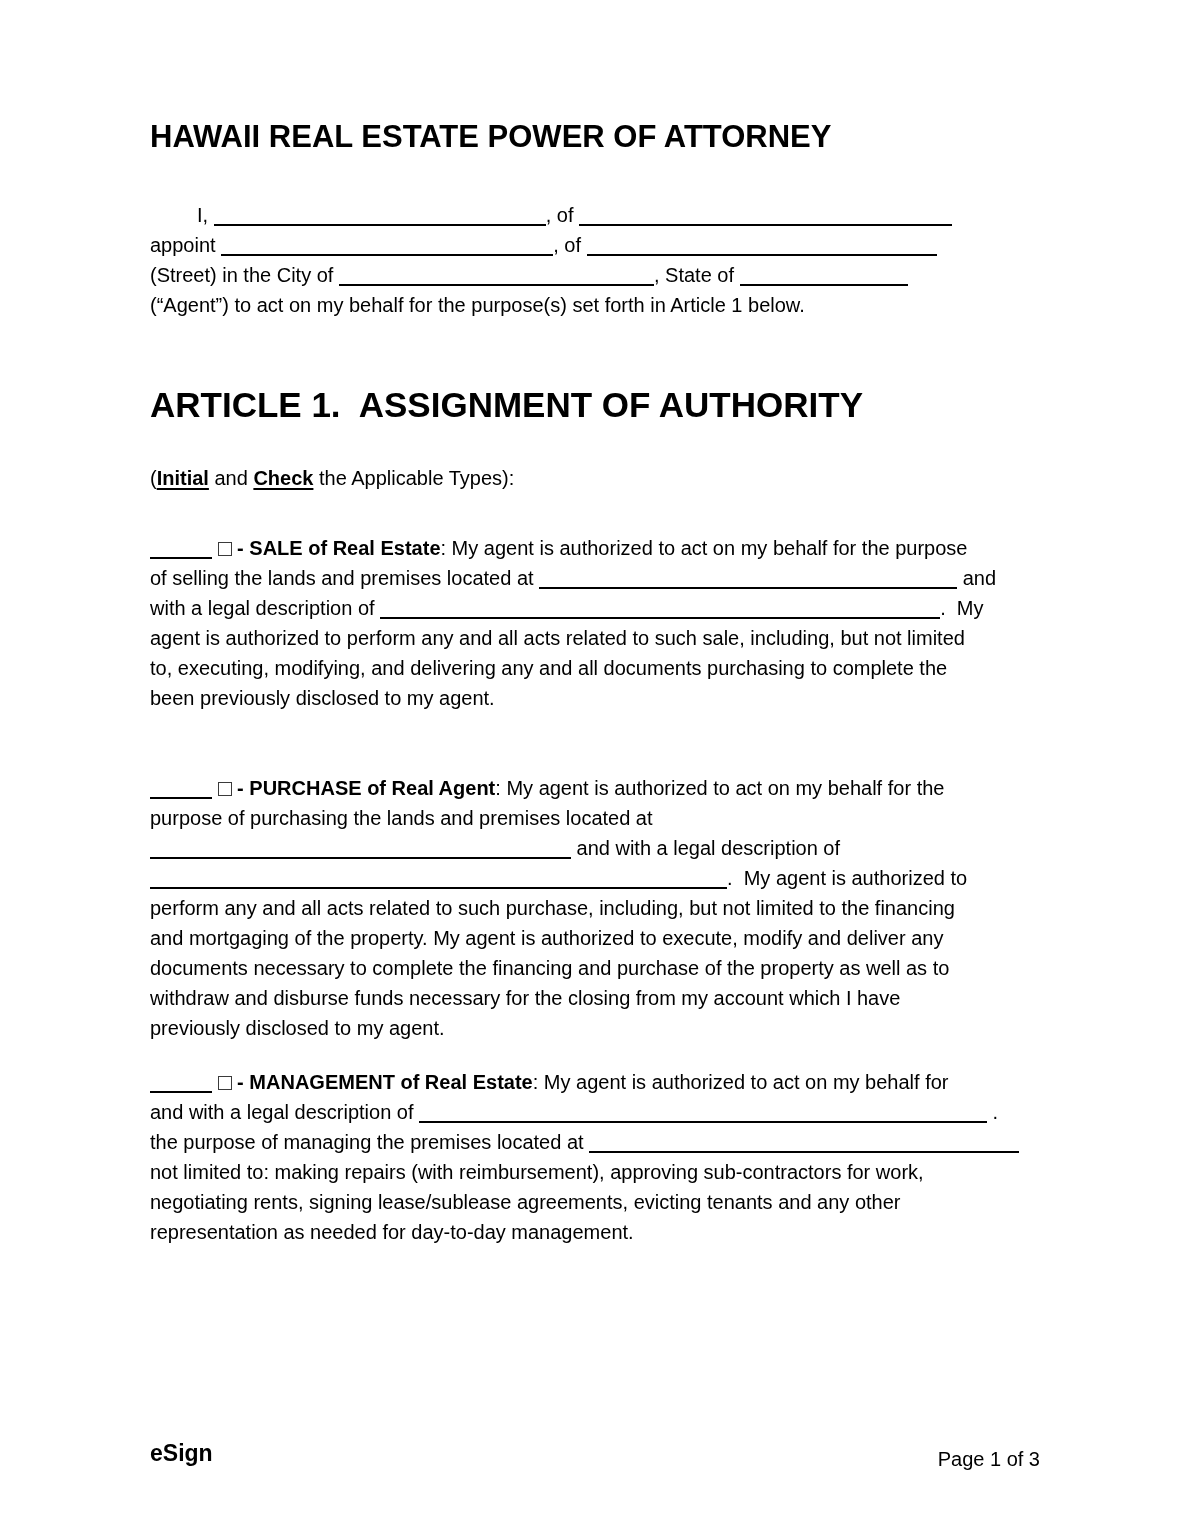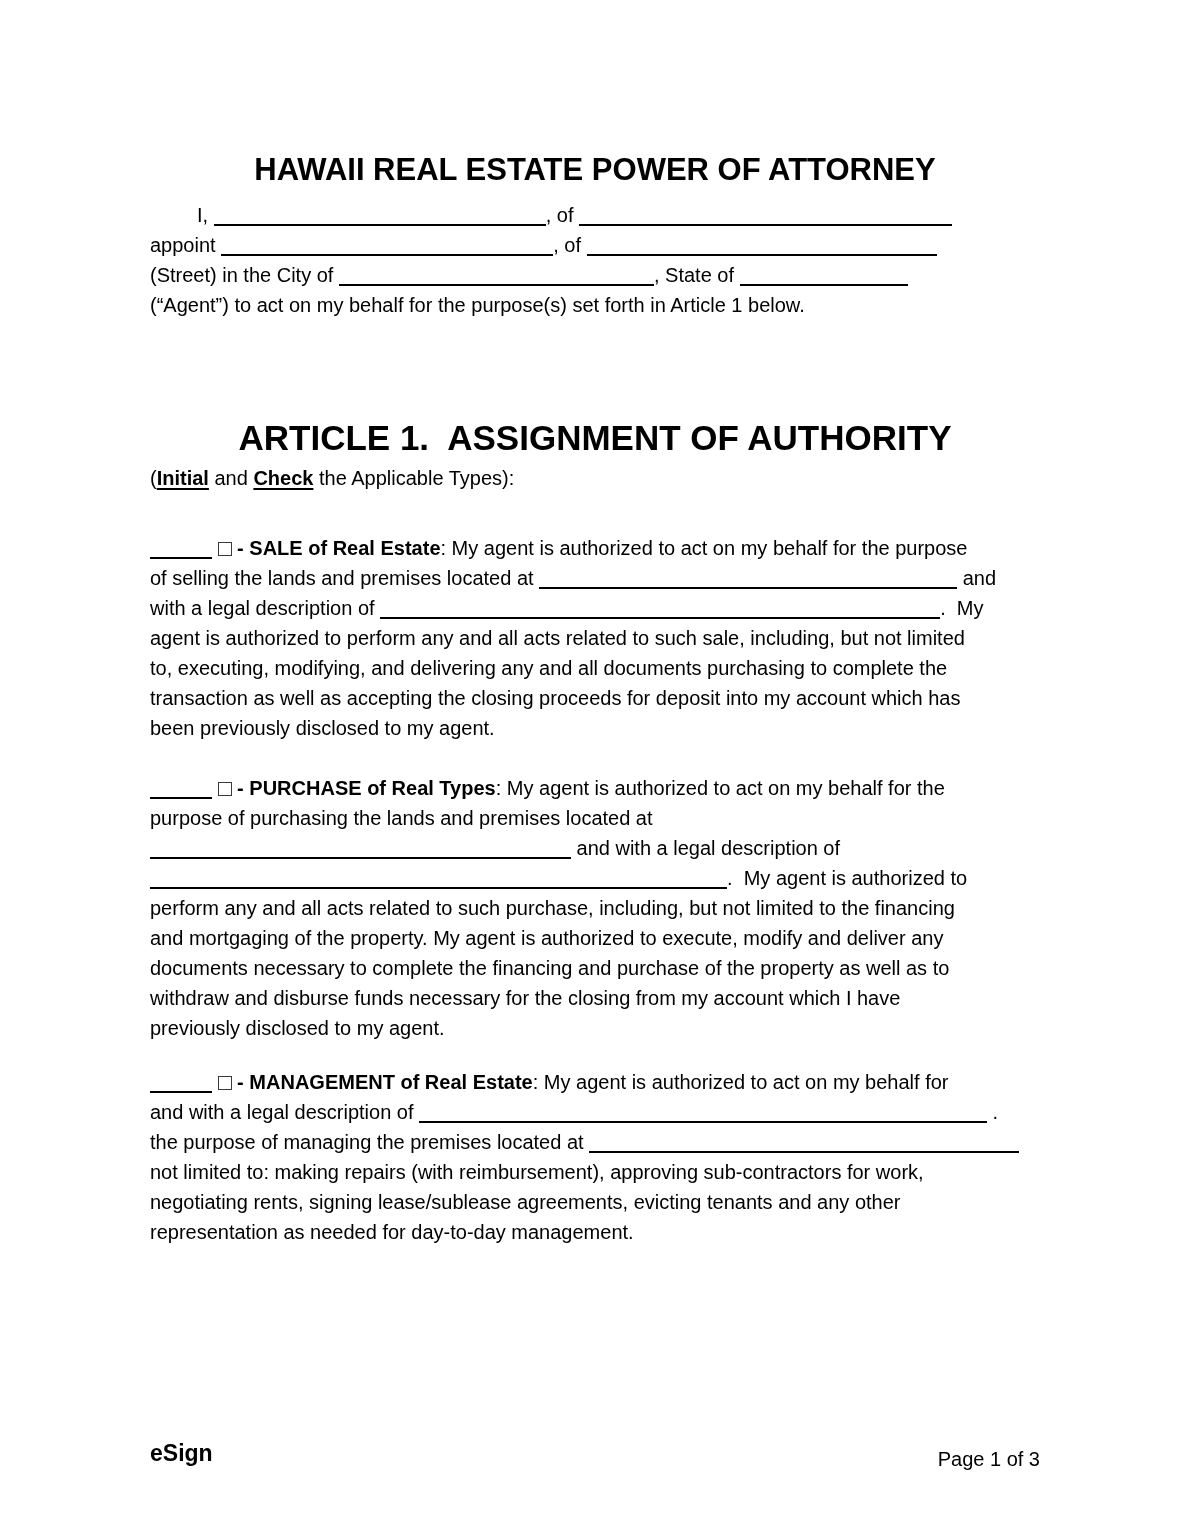--- a/index.html
+++ b/index.html
@@ -4,21 +4,21 @@
 <style>
   html,body{margin:0;padding:0;}
   body{
     width:1187px;height:1536px;
     background:#ffffff;color:#000000;
     font-family:"Liberation Sans", sans-serif;
     position:relative;overflow:hidden;
   }
   .page{position:absolute;inset:0;background:#ffffff;}
   .block{position:absolute;left:150px;width:890px;}
-  .centered{text-align:center;margin-top:33px;}
+  .centered{}
   .line{height:30px;line-height:30px;font-size:20px;white-space:pre;}
   .b{font-weight:bold;}
   .u{text-decoration:underline;text-underline-offset:3px;}
   .blank{
     display:inline-block;height:20px;
     border-bottom:2px solid #000000;
     vertical-align:-4px;
   }
   .checkbox{
     display:inline-block;width:14px;height:14px;
@@ -61,26 +61,25 @@
   <div class="block" style="top:463px">
       <div class="line"><span>(</span><span class="b u">Initial</span><span> and </span><span class="b u">Check</span><span> the Applicable Types):</span></div>
     </div>
 
   <div class="block" style="top:533px">
       <div class="line"><span class="blank" style="width: 62px;"></span><span> </span><span class="checkbox"></span><span class="b"> - SALE of Real Estate</span><span>: My agent is authorized to act on my behalf for the purpose</span></div>
       <div class="line"><span>of selling the lands and premises located at </span><span class="blank" style="width: 418px;"></span><span> and</span></div>
       <div class="line"><span>with a legal description of </span><span class="blank" style="width: 560px;"></span><span>.  My</span></div>
       <div class="line"><span>agent is authorized to perform any and all acts related to such sale, including, but not limited</span></div>
       <div class="line"><span>to, executing, modifying, and delivering any and all documents purchasing to complete the</span></div>
-      <div class="line"><span>transaction as well as accepting the closing proceeds for deposit into my account which has</span></div>
       <div class="line"><span>been previously disclosed to my agent.</span></div>
     </div>
 
   <div class="block" style="top:773px">
-      <div class="line"><span class="blank" style="width: 62px;"></span><span> </span><span class="checkbox"></span><span class="b"> - PURCHASE of Real Types</span><span>: My agent is authorized to act on my behalf for the</span></div>
+      <div class="line"><span class="blank" style="width: 62px;"></span><span> </span><span class="checkbox"></span><span class="b"> - PURCHASE of Real Agent</span><span>: My agent is authorized to act on my behalf for the</span></div>
       <div class="line"><span>purpose of purchasing the lands and premises located at</span></div>
       <div class="line"><span class="blank" style="width: 421px;"></span><span> and with a legal description of</span></div>
       <div class="line"><span class="blank" style="width: 577px;"></span><span>.  My agent is authorized to</span></div>
       <div class="line"><span>perform any and all acts related to such purchase, including, but not limited to the financing</span></div>
       <div class="line"><span>and mortgaging of the property. My agent is authorized to execute, modify and deliver any</span></div>
       <div class="line"><span>documents necessary to complete the financing and purchase of the property as well as to</span></div>
       <div class="line"><span>withdraw and disburse funds necessary for the closing from my account which I have</span></div>
       <div class="line"><span>previously disclosed to my agent.</span></div>
     </div>
 

